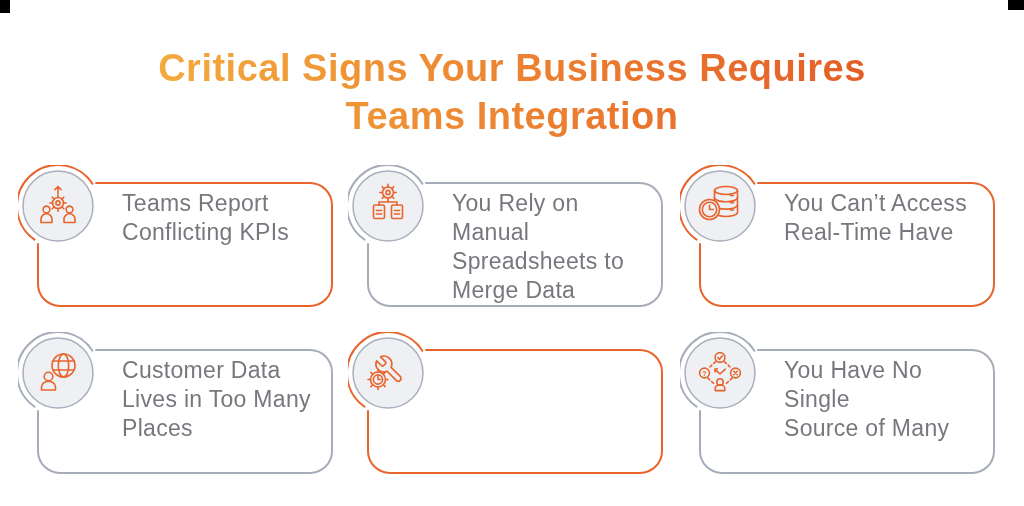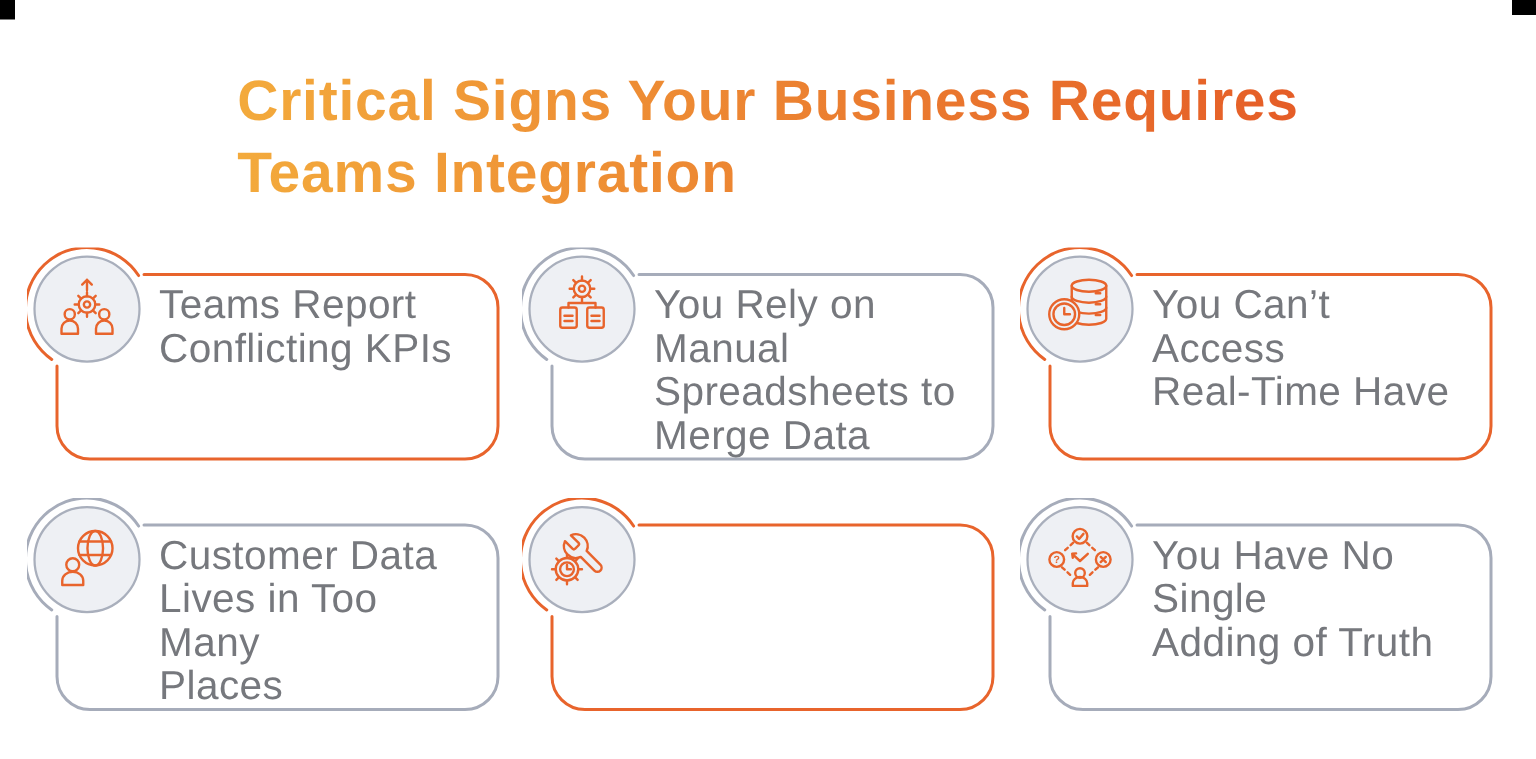--- a/index.html
+++ b/index.html
@@ -14,21 +14,21 @@
   *{box-sizing:border-box}
   html,body{margin:0;padding:0}
   body{
     width:1024px;height:506px;position:relative;overflow:hidden;
     background:#ffffff;font-family:"Liberation Sans",sans-serif;
   }
   .artifact{position:absolute;background:#000}
   .artifact.tl{left:0;top:0;width:10px;height:13px}
   .artifact.tr{right:0;top:0;width:16px;height:10px}
   h1.title{
-    width:max-content;max-width:980px;margin:44px auto 0;text-align:left;
+    width:max-content;max-width:980px;margin:44px auto 0;text-align:center;
     font-size:38px;line-height:48px;font-weight:700;letter-spacing:.5px;
     background:linear-gradient(90deg,var(--title-gradient-from),var(--title-gradient-to));
     -webkit-background-clip:text;background-clip:text;
     color:var(--title-gradient-to);-webkit-text-fill-color:transparent;
   }
   h1.title span{display:block}
   .grid{
     position:absolute;left:18px;top:165px;
     display:grid;grid-template-columns:330px 332px 330px;grid-auto-rows:167px;
   }
@@ -37,22 +37,22 @@
   .outline{fill:none;stroke-width:2;stroke-linecap:round}
   .card.accent .outline{stroke:var(--accent-orange)}
   .card.neutral .outline{stroke:var(--neutral-gray)}
   .badge{fill:var(--icon-circle-fill);stroke:var(--icon-circle-stroke);stroke-width:1.5}
   .icon{stroke:var(--accent-orange);stroke-width:1.6;stroke-linecap:round;stroke-linejoin:round}
   .icon circle,.icon path,.icon rect,.icon ellipse{fill:none}
   .icon .fillbg{fill:var(--icon-circle-fill)}
   .icon text{fill:var(--accent-orange);stroke:none;font-size:7px;font-weight:700;font-family:"Liberation Sans",sans-serif}
   .dashed{stroke-dasharray:2.4 2.6}
   .card-text{
-    position:absolute;left:88px;top:24px;width:208px;
-    font-size:27px;line-height:29px;letter-spacing:.3px;
+    position:absolute;left:104px;top:24px;width:208px;
+    font-size:23px;line-height:29px;letter-spacing:.3px;
     color:var(--body-text-gray);white-space:pre-line;
   }
 </style>
 </head>
 <body>
 
 <div class="artifact tl"></div>
 <div class="artifact tr"></div>
 
 <h1 class="title">
@@ -169,16 +169,16 @@
         <path d="m37.9 25.6 1.5 1.7 2.9-3.4"></path>
         <circle cx="24.5" cy="41" r="4.9"></circle>
         <text x="24.5" y="43.6" text-anchor="middle">?</text>
         <circle cx="55.5" cy="41" r="4.9"></circle>
         <path d="m53.8 39.3 3.4 3.4M57.2 39.3l-3.4 3.4"></path>
         <circle cx="40" cy="50" r="3.2"></circle>
         <path d="M35.2 58.6v-1.9a4.8 4 0 0 1 9.6 0v1.9z"></path>
       </g>
     </svg>
     <div class="card-text">You Have No Single
-Adding of Truth</div>
+Source of Many</div>
   </div>
 
 </div>
 
 </body></html>

